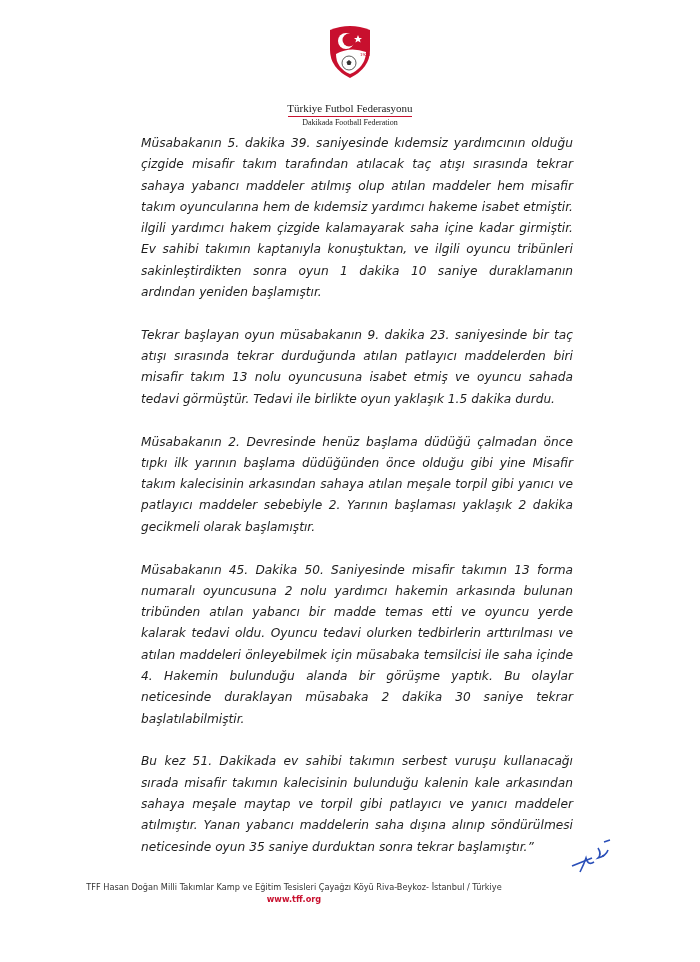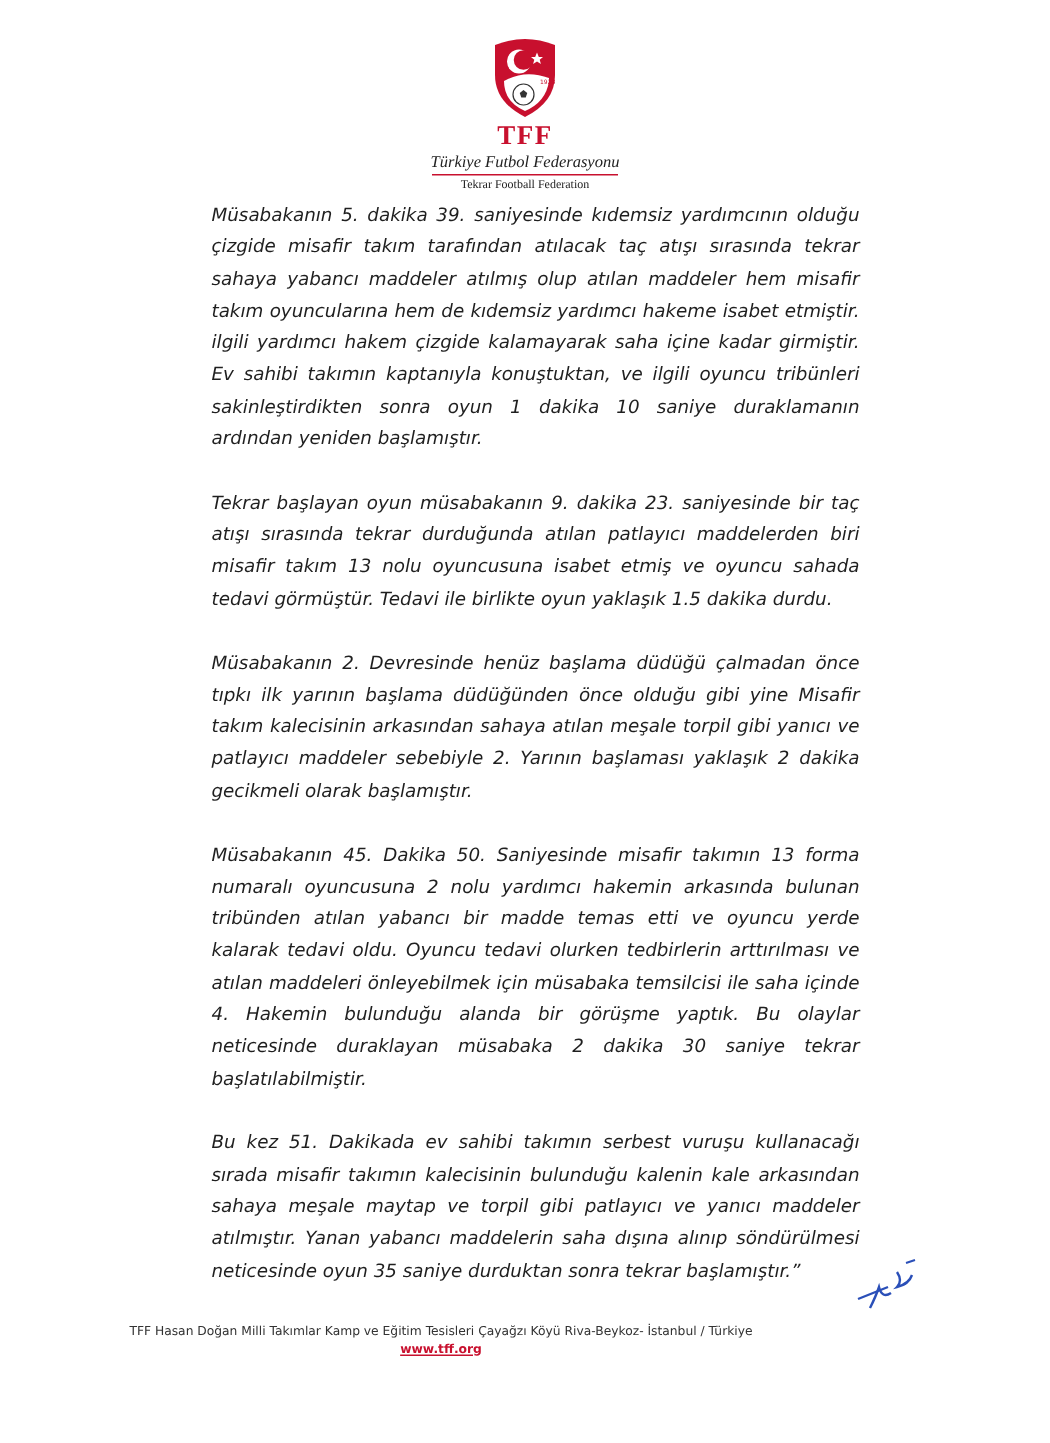--- a/index.html
+++ b/index.html
@@ -11,21 +11,21 @@
   .logo {
     position:absolute; left:322px; top:24px; width:56px; height:56px;
   }
   .brand {
     position:absolute; top:80px; left:0; width:700px; text-align:center;
     font-family:"Liberation Serif", serif; font-weight:bold; color:#c8102e;
     font-size:18px; letter-spacing:1px;
   }
   .fed-tr {
     position:absolute; top:102px; left:0; width:700px; text-align:center;
-    font-family:"Liberation Serif", serif; font-size:11px; color:#222;font-style:italic;
+    font-family:"Liberation Serif", serif; font-size:11px; color:#222;
   }
   .rule {
     position:absolute; top:116px; left:288px; width:124px; height:1px; background:#c8102e;
   }
   .fed-en {
     position:absolute; top:118px; left:0; width:700px; text-align:center;
     font-family:"Liberation Serif", serif; font-size:8px; color:#222;
   }
   .body-text {
     position:absolute; left:141px; top:133px; width:432px;
@@ -33,40 +33,39 @@
     line-height:21.3px; text-align:justify; color:#1f1f1f;
   }
   .body-text p { margin:0 0 21.5px 0; }
   .signature { position:absolute; left:568px; top:836px; width:60px; height:38px; }
   .footer {
     position:absolute; left:0; top:882px; width:588px; text-align:center;
     font-family:"DejaVu Sans", sans-serif; font-size:8.2px; color:#333;
     line-height:11.5px;
   }
   .footer .addr { padding-left:0; }
-  .footer .web { color:#c8102e; font-weight:bold;text-decoration:underline; }
+  .footer .web { color:#c8102e; font-weight:bold; }
 </style>
 </head>
 <body>
 
 <div class="header">
   <svg class="logo" viewBox="0 0 56 56">
     <path d="M8 6 Q28 -2 48 6 L48 26 Q48 44 28 54 Q8 44 8 26 Z" fill="#c8102e"></path>
     <path d="M14 30 Q28 22 44 28 L44 30 Q42 44 28 50 Q14 44 14 30 Z" fill="#ffffff"></path>
     <circle cx="24" cy="17" r="8" fill="#ffffff"></circle>
     <circle cx="27" cy="16" r="6.5" fill="#c8102e"></circle>
     <polygon points="36,11 37.2,14 40,14 37.8,15.8 38.6,18.6 36,17 33.4,18.6 34.2,15.8 32,14 34.8,14" fill="#ffffff"></polygon>
     <circle cx="27" cy="39" r="7" fill="#ffffff" stroke="#333" stroke-width="0.8"></circle>
     <polygon points="27,36 29.5,38 28.5,41 25.5,41 24.5,38" fill="#333"></polygon>
     <text x="38" y="32" font-size="4" fill="#c8102e" font-family="DejaVu Sans, sans-serif">1923</text>
   </svg>
-  <div class="brand">TFF</div>
   <div class="fed-tr">Türkiye Futbol Federasyonu</div>
   <div class="rule"></div>
-  <div class="fed-en">Tekrar Football Federation</div>
+  <div class="fed-en">Dakikada Football Federation</div>
 </div>
 
 <div class="body-text">
   <p>Müsabakanın 5. dakika 39. saniyesinde kıdemsiz yardımcının olduğu çizgide misafir takım tarafından atılacak taç atışı sırasında tekrar sahaya yabancı maddeler atılmış olup atılan maddeler hem misafir takım oyuncularına hem de kıdemsiz yardımcı hakeme isabet etmiştir. ilgili yardımcı hakem çizgide kalamayarak saha içine kadar girmiştir. Ev sahibi takımın kaptanıyla konuştuktan, ve ilgili oyuncu tribünleri sakinleştirdikten sonra oyun 1 dakika 10 saniye duraklamanın ardından yeniden başlamıştır.</p>
   <p>Tekrar başlayan oyun müsabakanın 9. dakika 23. saniyesinde bir taç atışı sırasında tekrar durduğunda atılan patlayıcı maddelerden biri misafir takım 13 nolu oyuncusuna isabet etmiş ve oyuncu sahada tedavi görmüştür. Tedavi ile birlikte oyun yaklaşık 1.5 dakika durdu.</p>
   <p>Müsabakanın 2. Devresinde henüz başlama düdüğü çalmadan önce tıpkı ilk yarının başlama düdüğünden önce olduğu gibi yine Misafir takım kalecisinin arkasından sahaya atılan meşale torpil gibi yanıcı ve patlayıcı maddeler sebebiyle 2. Yarının başlaması yaklaşık 2 dakika gecikmeli olarak başlamıştır.</p>
   <p>Müsabakanın 45. Dakika 50. Saniyesinde misafir takımın 13 forma numaralı oyuncusuna 2 nolu yardımcı hakemin arkasında bulunan tribünden atılan yabancı bir madde temas etti ve oyuncu yerde kalarak tedavi oldu. Oyuncu tedavi olurken tedbirlerin arttırılması ve atılan maddeleri önleyebilmek için müsabaka temsilcisi ile saha içinde 4. Hakemin bulunduğu alanda bir görüşme yaptık. Bu olaylar neticesinde duraklayan müsabaka 2 dakika 30 saniye tekrar başlatılabilmiştir.</p>
   <p>Bu kez 51. Dakikada ev sahibi takımın serbest vuruşu kullanacağı sırada misafir takımın kalecisinin bulunduğu kalenin kale arkasından sahaya meşale maytap ve torpil gibi patlayıcı ve yanıcı maddeler atılmıştır. Yanan yabancı maddelerin saha dışına alınıp söndürülmesi neticesinde oyun 35 saniye durduktan sonra tekrar başlamıştır.”</p>
 </div>
 

